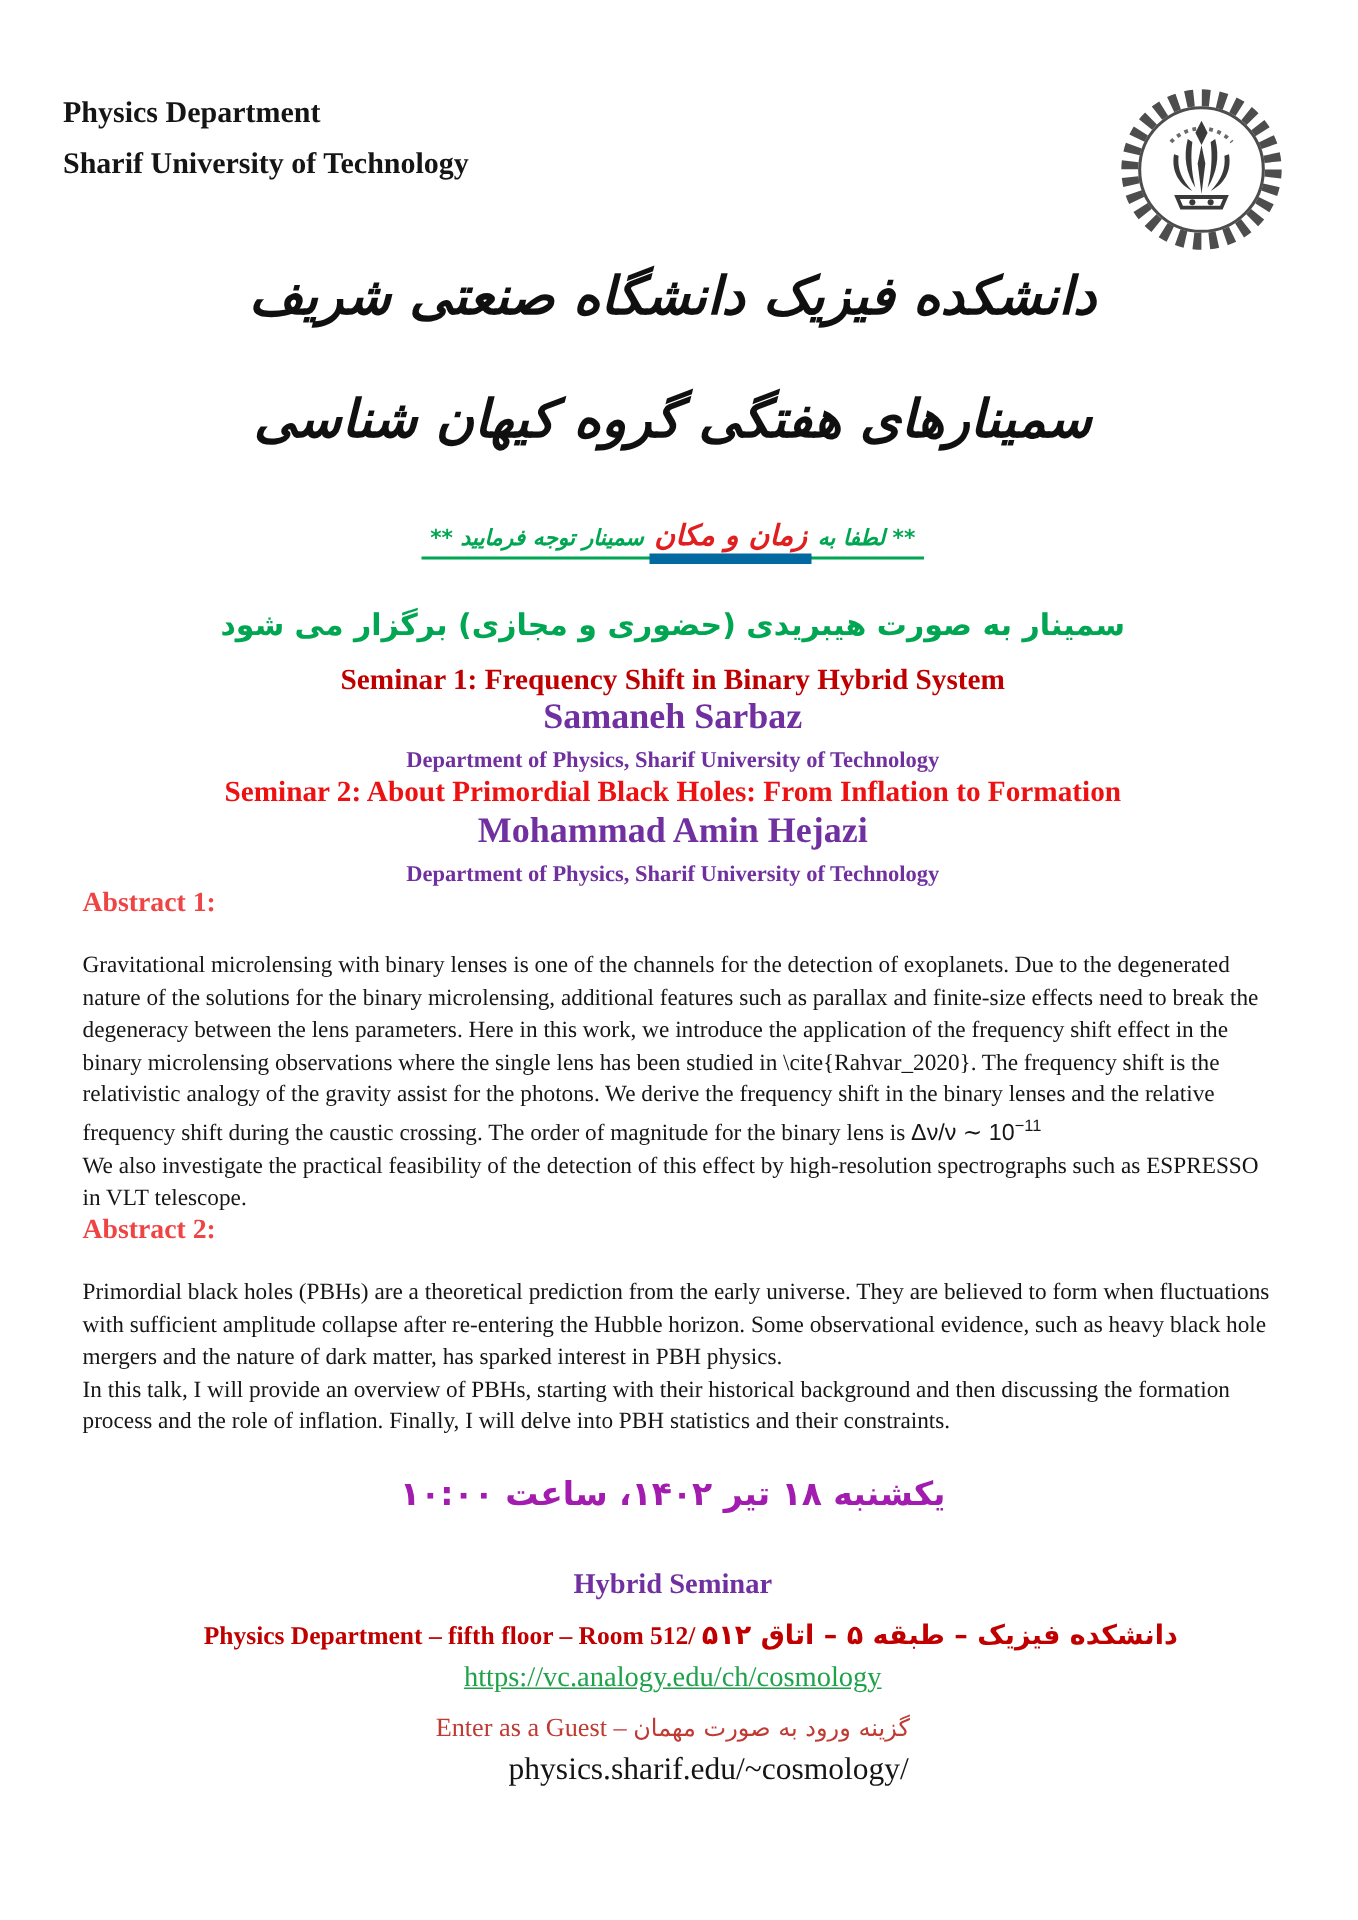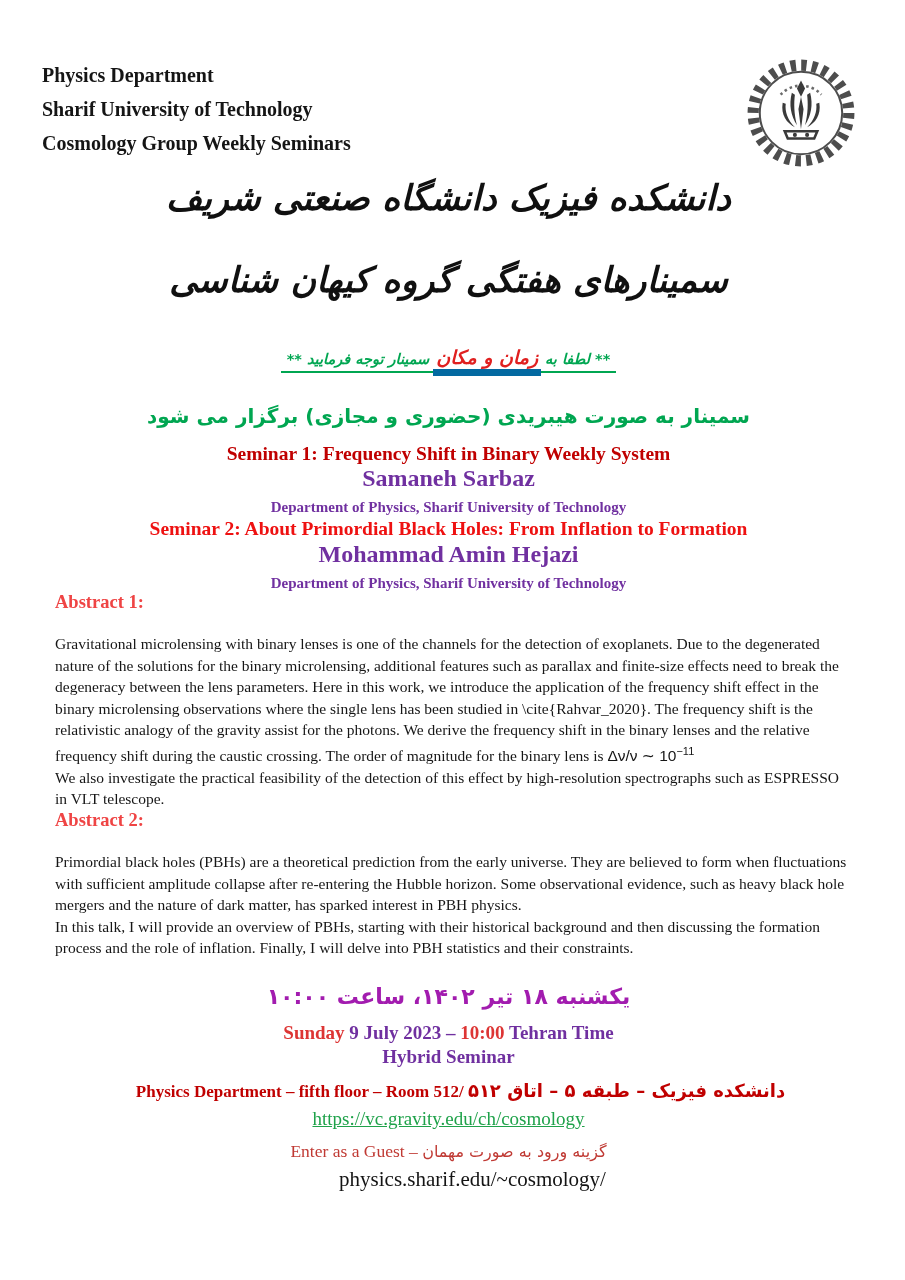--- a/index.html
+++ b/index.html
@@ -56,21 +56,20 @@
   .site{top:1167px;font-size:21px;color:#141414;padding-left:24px;}
 </style>
 </head>
 <body>
 
 <div class="page">
 
   <div class="inst">
     <div>Physics Department</div>
     <div>Sharif University of Technology</div>
-    <div>Cosmology Group Weekly Seminars</div>
   </div>
 
   <svg class="logo" viewBox="0 0 112 112" aria-hidden="true">
     <circle cx="56" cy="56" r="47" fill="none" stroke="#4d4d4d" stroke-width="11" stroke-dasharray="5.3 5.24"></circle>
     <circle cx="56" cy="56" r="40.5" fill="none" stroke="#4d4d4d" stroke-width="2"></circle>
     <path d="M36 38 A27 27 0 0 1 76 38" fill="none" stroke="#6a6a6a" stroke-width="2.5" stroke-dasharray="2.5 3"></path>
     <path d="M56 24 L60 32 L56 40 L52 32 Z" fill="#3a3a3a"></path>
     <path d="M56 40 L58.5 52 L56 72 L53.5 52 Z" fill="#3a3a3a"></path>
     <path d="M47 36 C44 48 46 58 52 68 C49 56 49 46 50 38 Z" fill="#3a3a3a"></path>
     <path d="M65 36 C68 48 66 58 60 68 C63 56 63 46 62 38 Z" fill="#3a3a3a"></path>
@@ -85,21 +84,21 @@
   <div class="callig callig2 fa">سمینارهای هفتگی گروه کیهان شناسی</div>
 
   <div class="attention-row">
     <span class="att-wrap"><span class="att-green">** لطفا به</span>
       <span class="att-red">زمان و مکان</span>
       <span class="att-green">سمینار توجه فرمایید **</span></span>
   </div>
 
   <div class="hybrid-fa fa">سمینار به صورت هیبریدی (حضوری و مجازی) برگزار می شود</div>
 
-  <div class="ctr sem1">Seminar 1: Frequency Shift in Binary Weekly System</div>
+  <div class="ctr sem1">Seminar 1: Frequency Shift in Binary Hybrid System</div>
   <div class="ctr spk1">Samaneh Sarbaz</div>
   <div class="ctr aff1">Department of Physics, Sharif University of Technology</div>
 
   <div class="ctr sem2">Seminar 2: About Primordial Black Holes: From Inflation to Formation</div>
   <div class="ctr spk2">Mohammad Amin Hejazi</div>
   <div class="ctr aff2">Department of Physics, Sharif University of Technology</div>
 
   <div class="abs-head abs1-head">Abstract 1:</div>
   <div class="abs-body abs1-body">
     <p><span>Gravitational microlensing with binary lenses is one of the channels for the detection of exoplanets. Due to the degenerated nature of the solutions for the binary microlensing, additional features such as parallax and finite-size effects need to break the degeneracy between the lens parameters. Here in this work, we introduce the application of the frequency shift effect in the binary microlensing observations where the single lens has been studied in \cite{Rahvar_2020}. The frequency shift is the relativistic analogy of the gravity assist for the photons. We derive the frequency shift in the binary lenses and the relative frequency shift during the caustic crossing. The order of magnitude for the binary lens is </span><span class="math"><span>Δν/ν ∼ 10</span><sup>−11</sup></span></p>
@@ -107,27 +106,26 @@
   </div>
 
   <div class="abs-head abs2-head">Abstract 2:</div>
   <div class="abs-body abs2-body">
     <p>Primordial black holes (PBHs) are a theoretical prediction from the early universe. They are believed to form when fluctuations with sufficient amplitude collapse after re-entering the Hubble horizon. Some observational evidence, such as heavy black hole mergers and the nature of dark matter, has sparked interest in PBH physics.</p>
     <p>In this talk, I will provide an overview of PBHs, starting with their historical background and then discussing the formation process and the role of inflation. Finally, I will delve into PBH statistics and their constraints.</p>
   </div>
 
   <div class="ctr date-fa fa">یکشنبه ۱۸ تیر ۱۴۰۲، ساعت ۱۰:۰۰</div>
 
-  <div class="ctr date-en"><span class="c-red">Sunday </span><span class="c-purple">9 July 2023 – </span><span class="c-red">10:00</span><span class="c-purple"> Tehran Time</span></div>
 
   <div class="ctr hybrid-en">Hybrid Seminar</div>
 
   <div class="ctr location"><span>Physics Department – fifth floor – Room 512/ </span><span class="fa-part fa" dir="rtl">دانشکده فیزیک – طبقه ۵ – اتاق ۵۱۲</span></div>
 
   <div class="ctr vc-link-row">
-    <a class="vc-link" href="#">https://vc.gravity.edu/ch/cosmology</a>
+    <a class="vc-link" href="#">https://vc.analogy.edu/ch/cosmology</a>
   </div>
 
   <div class="ctr guest"><span>Enter as a Guest – </span><span class="fa-part fa" dir="rtl">گزینه ورود به صورت مهمان</span></div>
 
   <div class="ctr site">physics.sharif.edu/~cosmology/</div>
 
 </div>
 
 </body></html>

